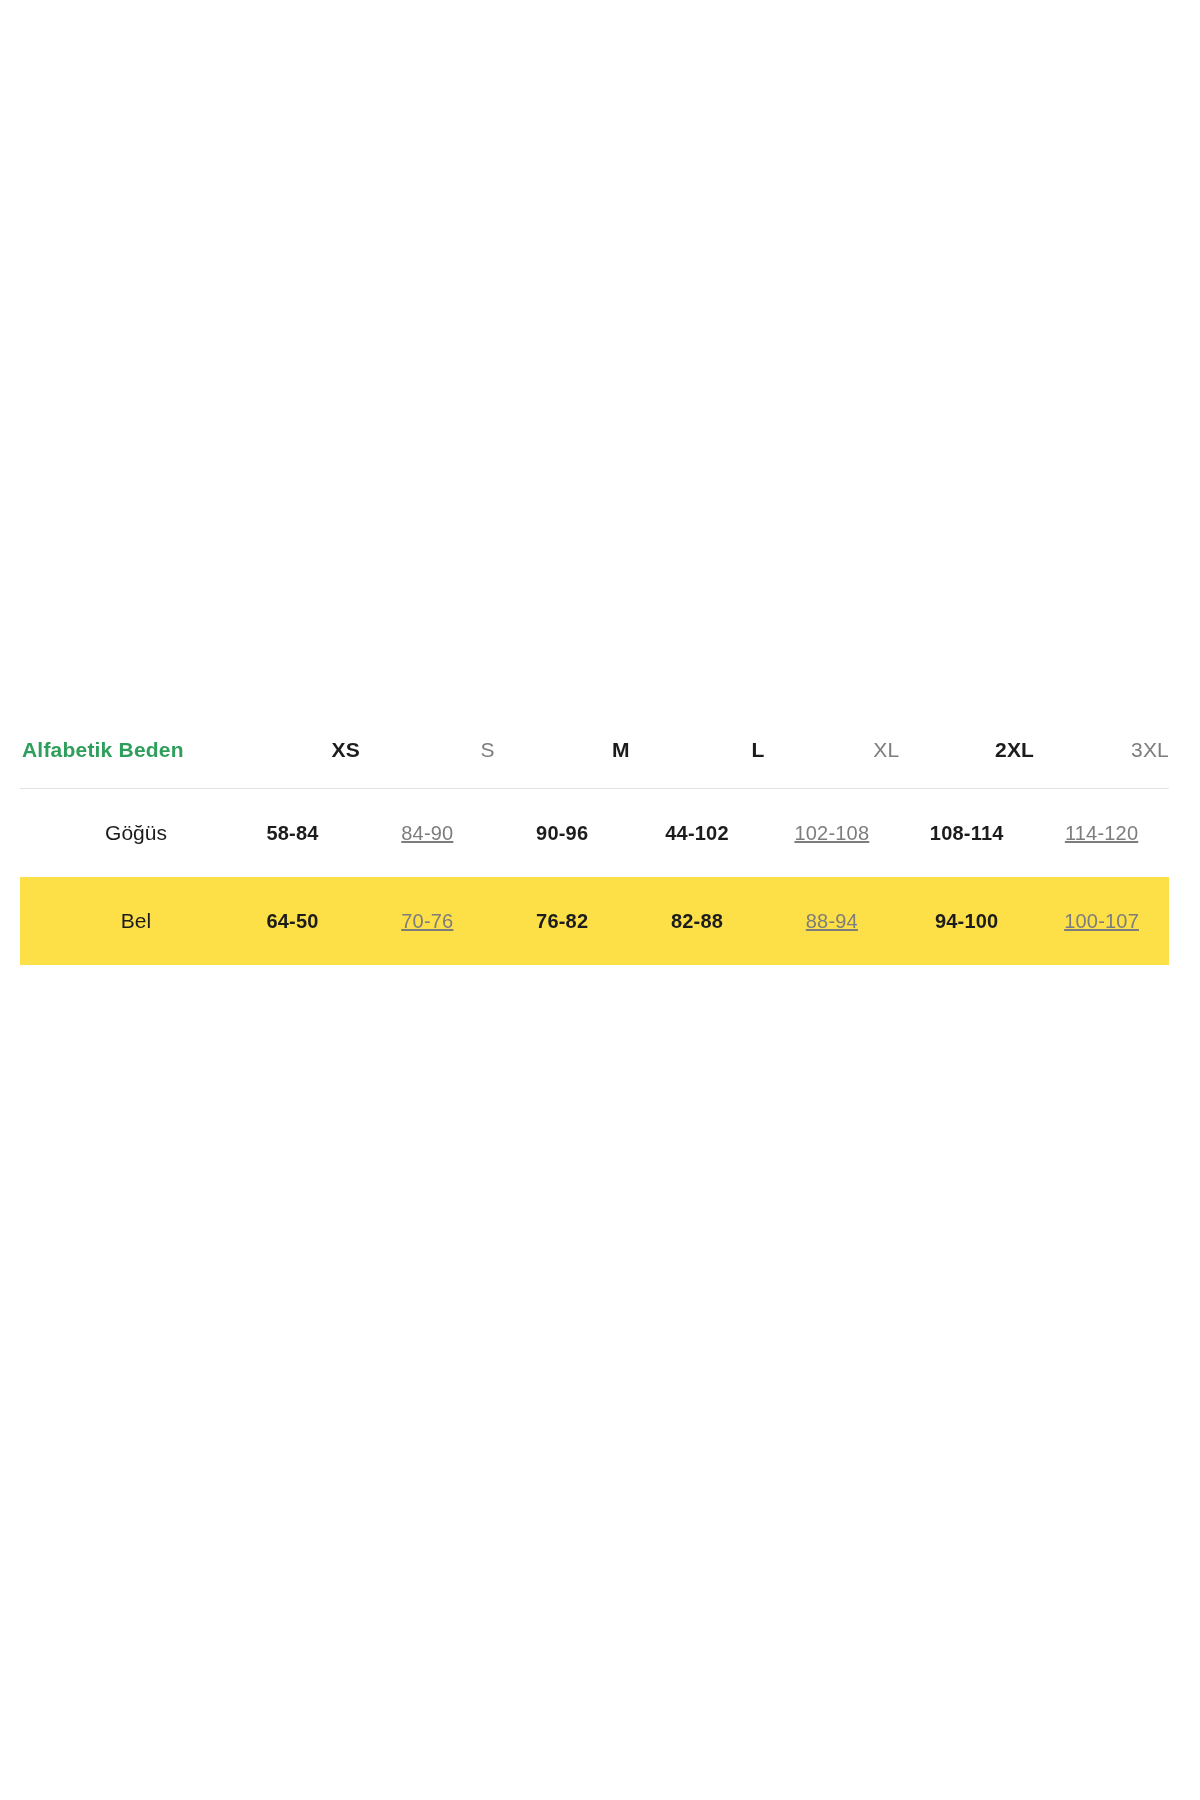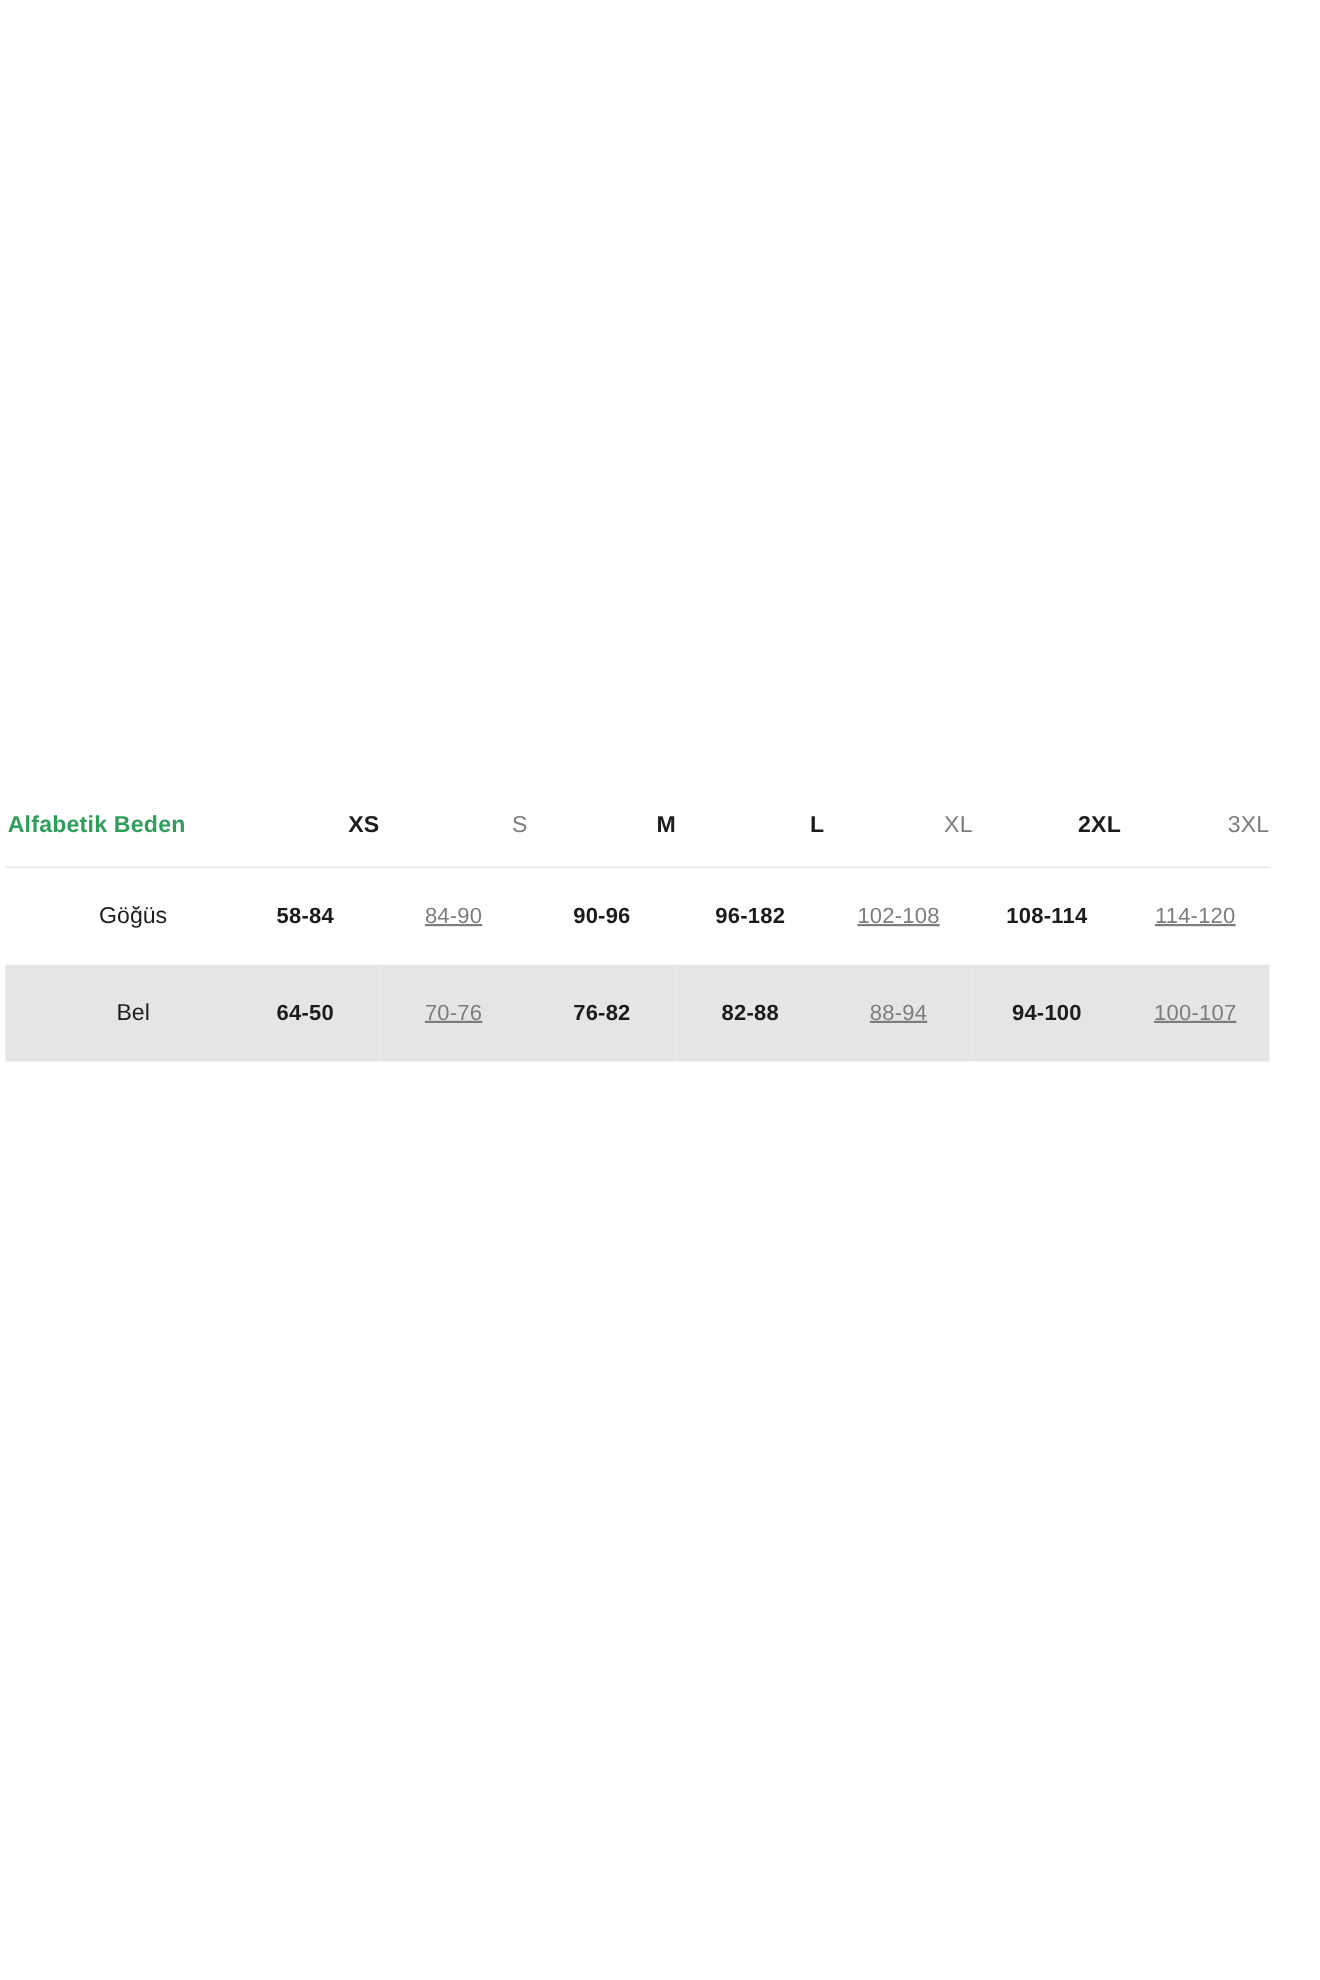--- a/index.html
+++ b/index.html
@@ -11,21 +11,21 @@
     width: 1200px;
     height: 1800px;
     position: relative;
     font-family: "Liberation Sans", sans-serif;
     -webkit-font-smoothing: antialiased;
   }
 
   
   #size-chart {
     position: absolute;
-    left: 5px;
+    left: 20px;
     top: 738px;
     width: 1149px;
   }
 
   table.size-table {
     width: 100%;
     border-collapse: collapse;
     table-layout: fixed;
   }
 
@@ -72,21 +72,21 @@
     text-align: center;
     color: #1c1c1c;
     font-weight: bold;
     letter-spacing: 0.2px;
   }
   tbody td.value.muted {
     color: #7d7d7d;
     font-weight: normal;
     text-decoration: underline;
   }
-  tbody tr.striped { background: #e5e5e5; }
+  tbody tr.striped { background: #fde047; }
 </style>
 </head>
 <body>
 
 <div id="size-chart">
   <table class="size-table">
     <colgroup id="table-colgroup">
       <col class="label-col">
     <col class="size-col">
         <col class="size-col">
@@ -107,21 +107,21 @@
           <th class="size-head">2XL</th>
           <th class="size-head muted">3XL</th>
         </tr>
     </thead>
     <tbody id="table-body">
         <tr>
           <td class="row-label">Göğüs</td>
           <td class="value">58-84</td>
           <td class="value muted">84-90</td>
           <td class="value">90-96</td>
-          <td class="value">96-182</td>
+          <td class="value">44-102</td>
           <td class="value muted">102-108</td>
           <td class="value">108-114</td>
           <td class="value muted">114-120</td>
         </tr>
         <tr class="striped">
           <td class="row-label">Bel</td>
           <td class="value">64-50</td>
           <td class="value muted">70-76</td>
           <td class="value">76-82</td>
           <td class="value">82-88</td>

